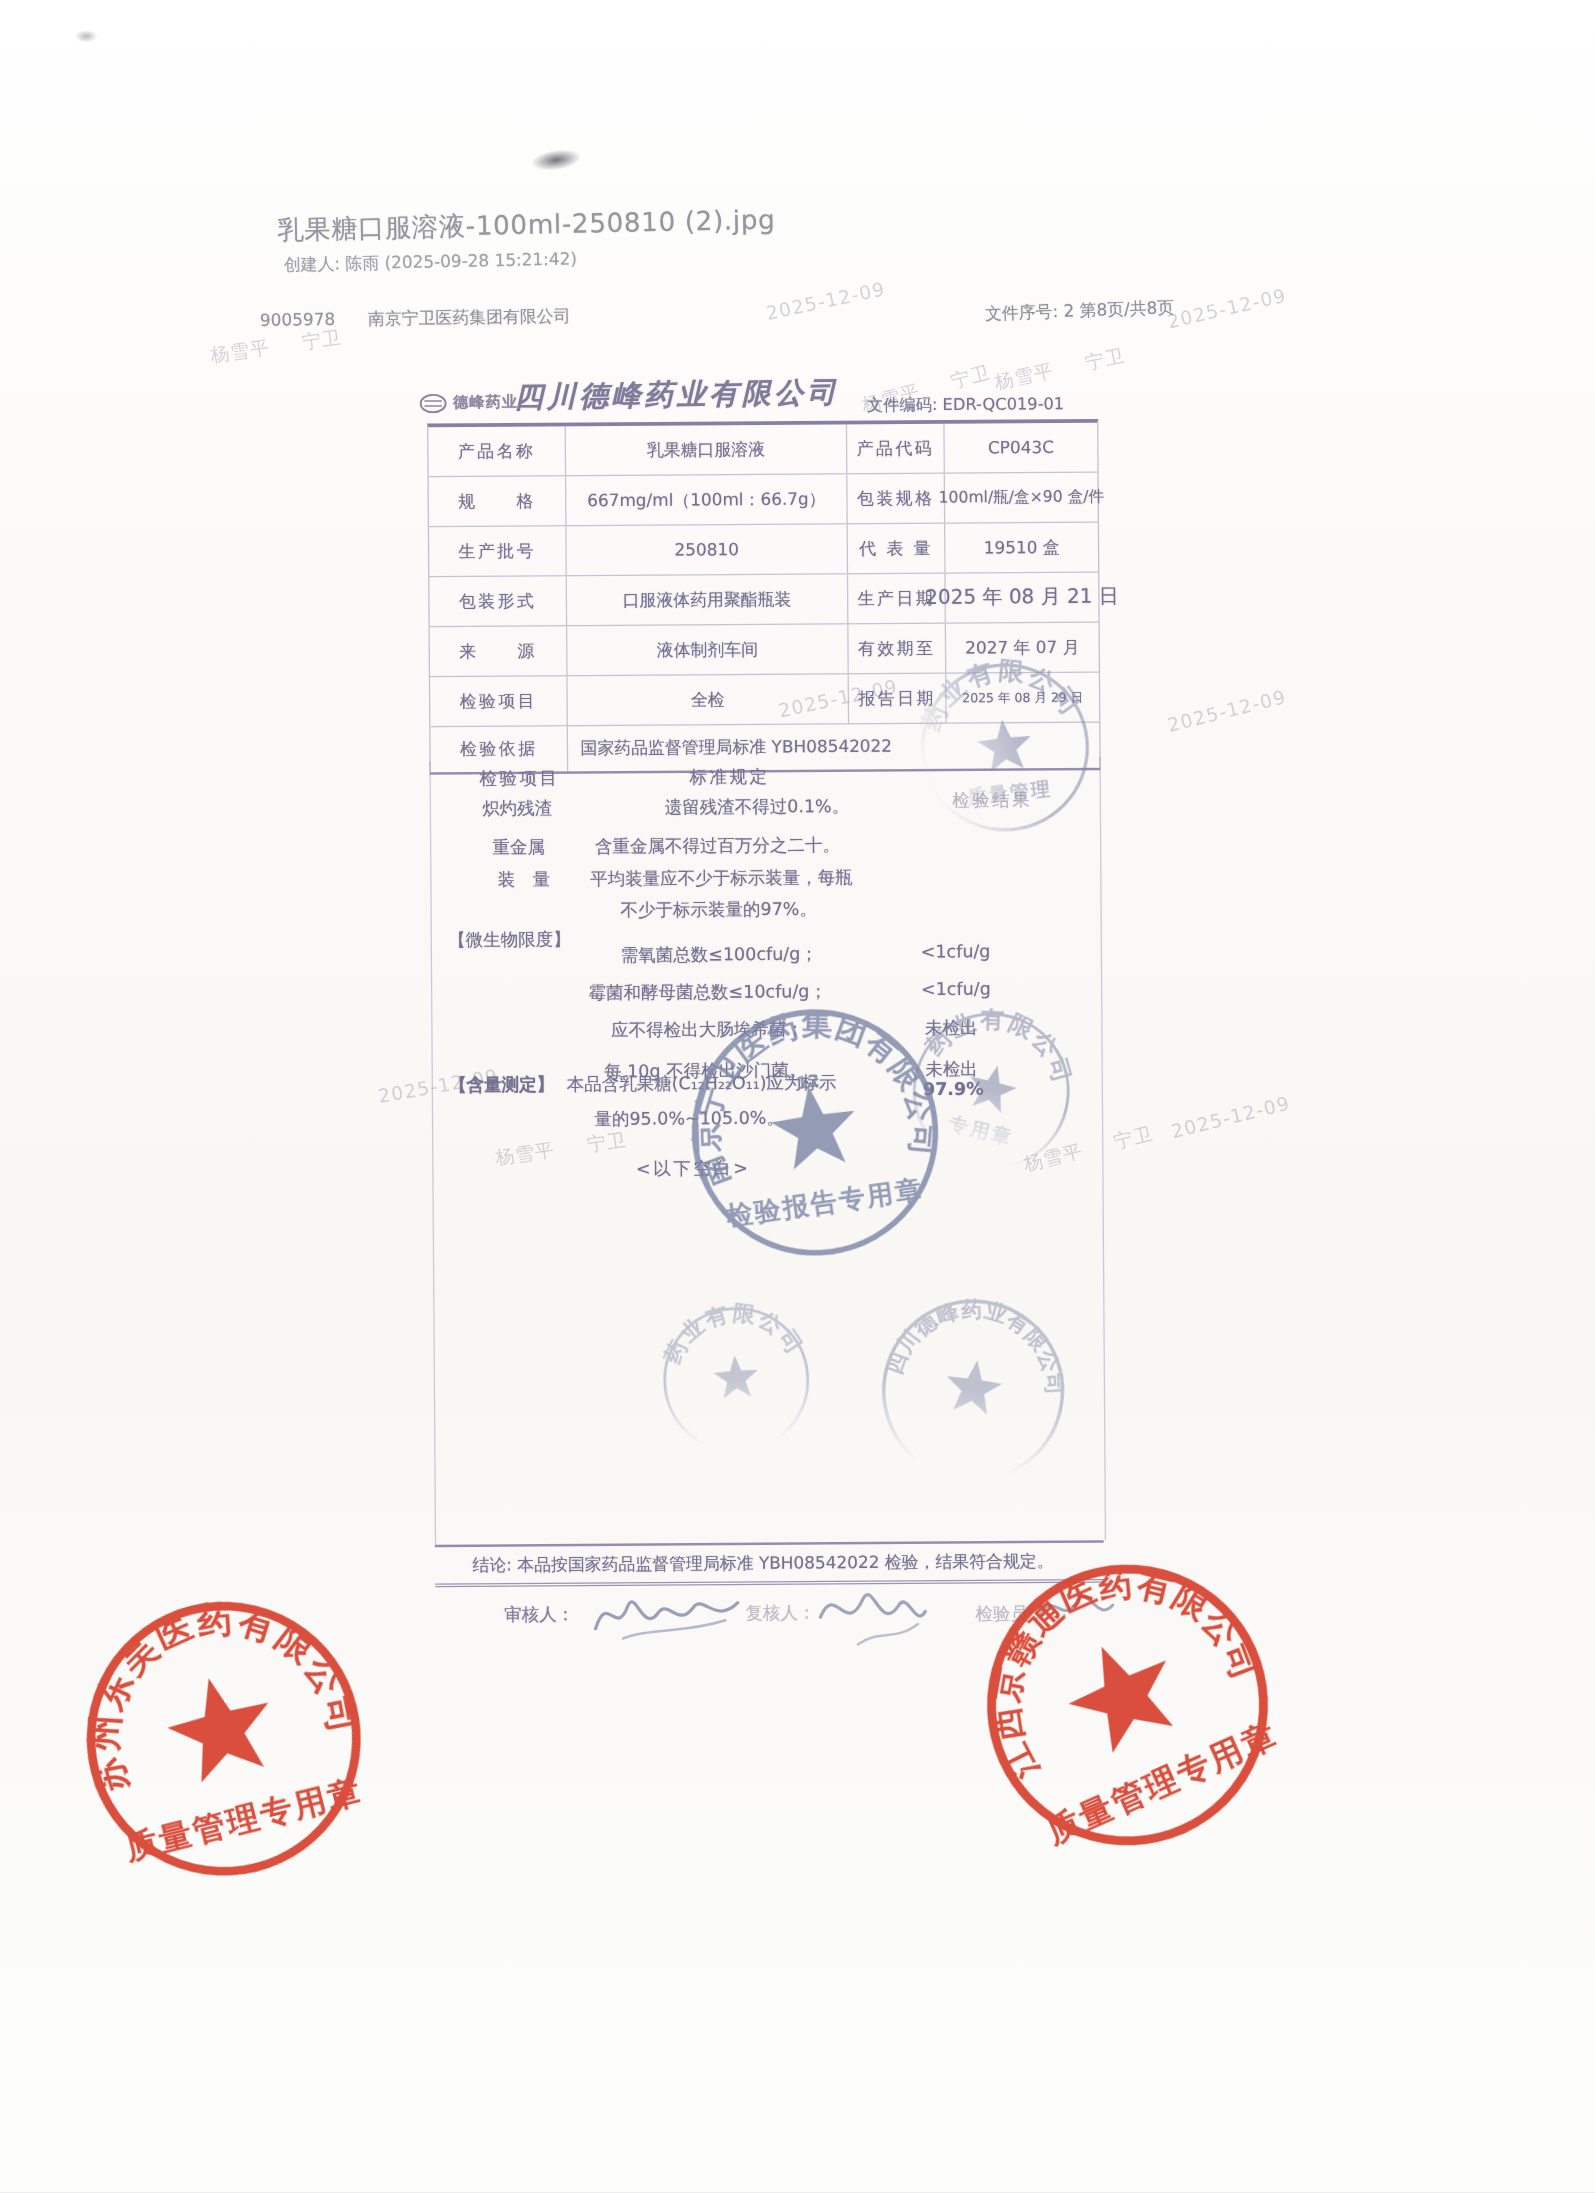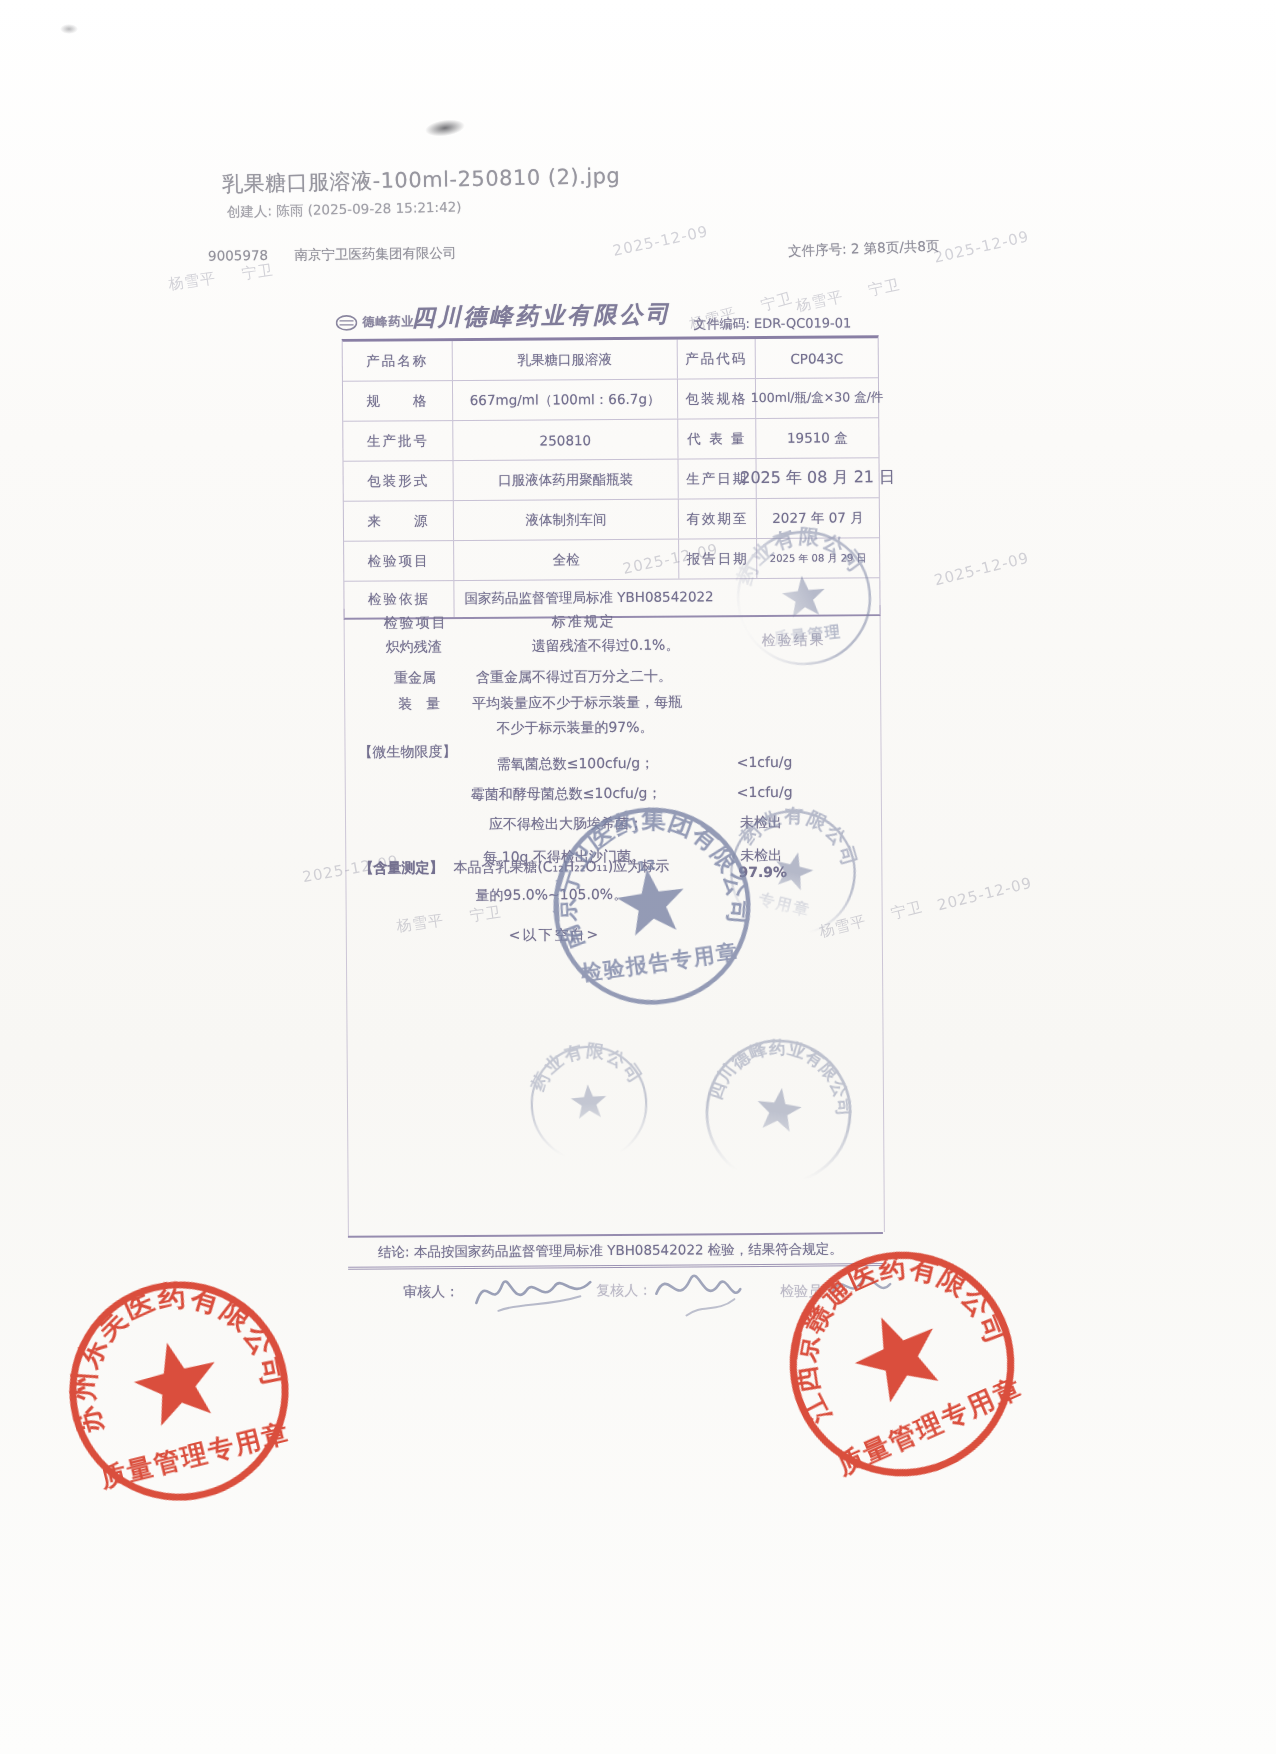--- a/index.html
+++ b/index.html
@@ -103,21 +103,21 @@
       <div class="tr">
         <div class="td lbl">产品名称</div>
         <div class="td val">乳果糖口服溶液</div>
         <div class="td lbl">产品代码</div>
         <div class="td">CP043C</div>
       </div>
       <div class="tr">
         <div class="td lbl">规　　格</div>
         <div class="td val">667mg/ml（100ml：66.7g）</div>
         <div class="td lbl">包装规格</div>
-        <div class="td" style="font-size:12.5px;">100ml/瓶/盒×30 盒/件</div>
+        <div class="td" style="font-size:12.5px;">100ml/瓶/盒×90 盒/件</div>
       </div>
       <div class="tr">
         <div class="td lbl">生产批号</div>
         <div class="td val">250810</div>
         <div class="td lbl">代 表 量</div>
         <div class="td">19510 盒</div>
       </div>
       <div class="tr">
         <div class="td lbl">包装形式</div>
         <div class="td val">口服液体药用聚酯瓶装</div>

